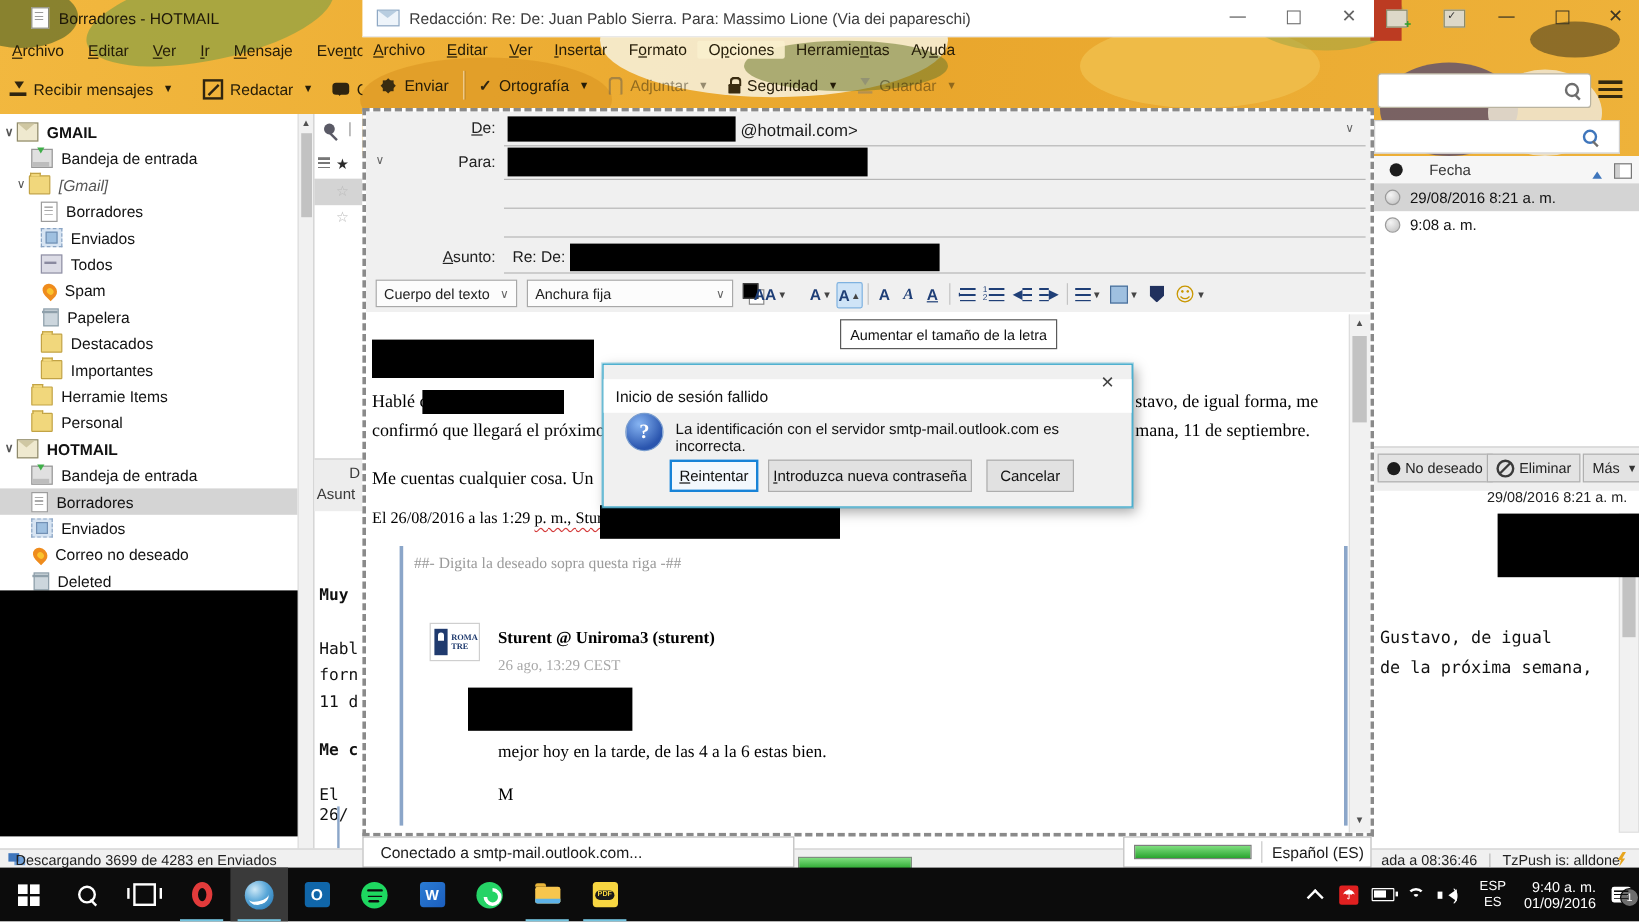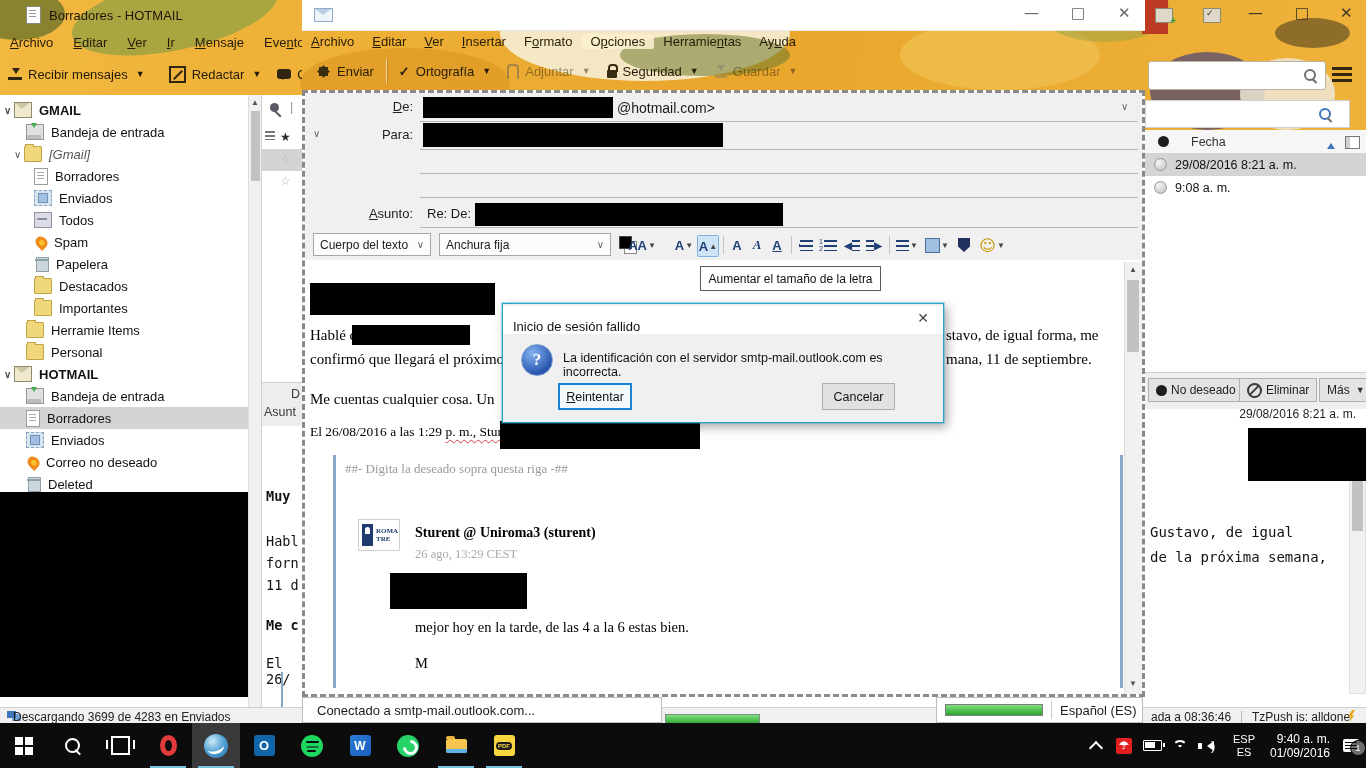--- a/index.html
+++ b/index.html
@@ -165,21 +165,21 @@
   .av-txt{font-size:7px;line-height:8px;font-weight:bold;color:#1f3a6e;font-family:"Liberation Serif",serif}
   #cw-scroll{position:absolute;left:819px;top:169px;width:17px;height:432px;background:#f1f1f1;border-left:1px solid #ddd}
 
   
   #tooltip{left:700px;top:266px;width:179px;height:23px;background:#fff;border:1px solid #5a5a5a;z-index:4;
     display:flex;align-items:center;justify-content:center;font-size:12px;color:#111}
 
   
   #dialog{left:502px;top:303px;width:440px;height:118px;background:#f0f0f0;z-index:5;
     border:1px solid #28a2c8;box-shadow:0 0 0 1px rgba(40,162,200,.35),3px 4px 10px rgba(0,0,0,.35)}
-  #dialog-title{position:absolute;left:0;top:2px;width:100%;height:28px;background:#fff;display:flex;align-items:flex-end}
+  #dialog-title{position:absolute;left:0;top:12px;width:100%;height:28px;background:#fff;display:flex;align-items:center}
   #dialog-title .t{margin-left:10px;font-size:13px;color:#111}
   #dialog-close{position:absolute;right:0;top:0;width:40px;height:28px;display:flex;align-items:center;justify-content:center;color:#444;font-size:14px}
   .qicon{position:absolute;left:18px;top:40px;width:30px;height:30px;border-radius:50%;
     background:radial-gradient(circle at 35% 28%,#86b4f2,#2a55ae 70%);border:1px solid #7a9ecf;
     color:#fff;font-weight:bold;font-size:17px;display:flex;align-items:center;justify-content:center;font-family:"Liberation Serif",serif}
   #dialog-msg{position:absolute;left:60px;top:47px;width:370px;font-size:12.5px;color:#111}
   .dbtn{position:absolute;top:79px;height:27px;background:#e1e1e1;border:1px solid #adadad;box-sizing:border-box;
     display:flex;align-items:center;justify-content:center;font-size:12.5px;color:#111}
   .dbtn.focus{background:#f3f8fd;border:2px solid #1883d7}
   .dbtn u{text-decoration:underline}
@@ -467,20 +467,21 @@
   <span id="main-progress"></span>
   <span style="position:absolute;left:1151px;top:2px">ada a 08:36:46</span>
   <span style="position:absolute;left:1240px;top:1px;color:#bbb">|</span>
   <span style="position:absolute;left:1252px;top:2px">TzPush is: alldone</span>
   <span class="bolt" style="left:1348px;top:2px"></span>
 </div>
 
 <div id="compose" class="abs">
   <div id="compose-title">
     <span class="env-ic"></span>
+    <span class="t">Redacción: Re: De: Juan Pablo Sierra. Para: Massimo Lione (Via dei papareschi)</span>
     <span class="winbtn" style="left:722px;color:#666">—</span>
     <span class="winbtn" style="left:769px;color:#666">□</span>
     <span class="winbtn" style="left:816px;color:#666">✕</span>
   </div>
   <div id="compose-menubar">
     <span class="mi"><span></span><u>A</u><span>rchivo</span></span>
     <span class="mi"><span></span><u>E</u><span>ditar</span></span>
     <span class="mi"><span></span><u>V</u><span>er</span></span>
     <span class="mi"><span></span><u>I</u><span>nsertar</span></span>
     <span class="mi"><span>F</span><u>o</u><span>rmato</span></span>
@@ -642,20 +643,23 @@
 <div id="dialog" class="abs">
   <div id="dialog-title">
     <span class="t">Inicio de sesión fallido</span>
   </div>
   <div id="dialog-close">✕</div>
   <div class="qicon">?</div>
   <div id="dialog-msg">La identificación con el servidor smtp-mail.outlook.com es incorrecta.</div>
   <div class="dbtn focus" style="left:55px;width:74px">
       <span><u>R</u><span>eintentar</span></span>
     </div>
+  <div class="dbtn" style="left:137px;width:170px">
+      <span><u>I</u><span>ntroduzca nueva contraseña</span></span>
+    </div>
   <div class="dbtn" style="left:319px;width:73px">
       <span>Cancelar</span>
     </div>
 </div>
 
 <div id="compose-status-l" class="abs">
   <span style="margin-left:14px">Conectado a smtp-mail.outlook.com...</span>
 </div>
 <div id="compose-status-r" class="abs">
   <span id="compose-progress"></span>

